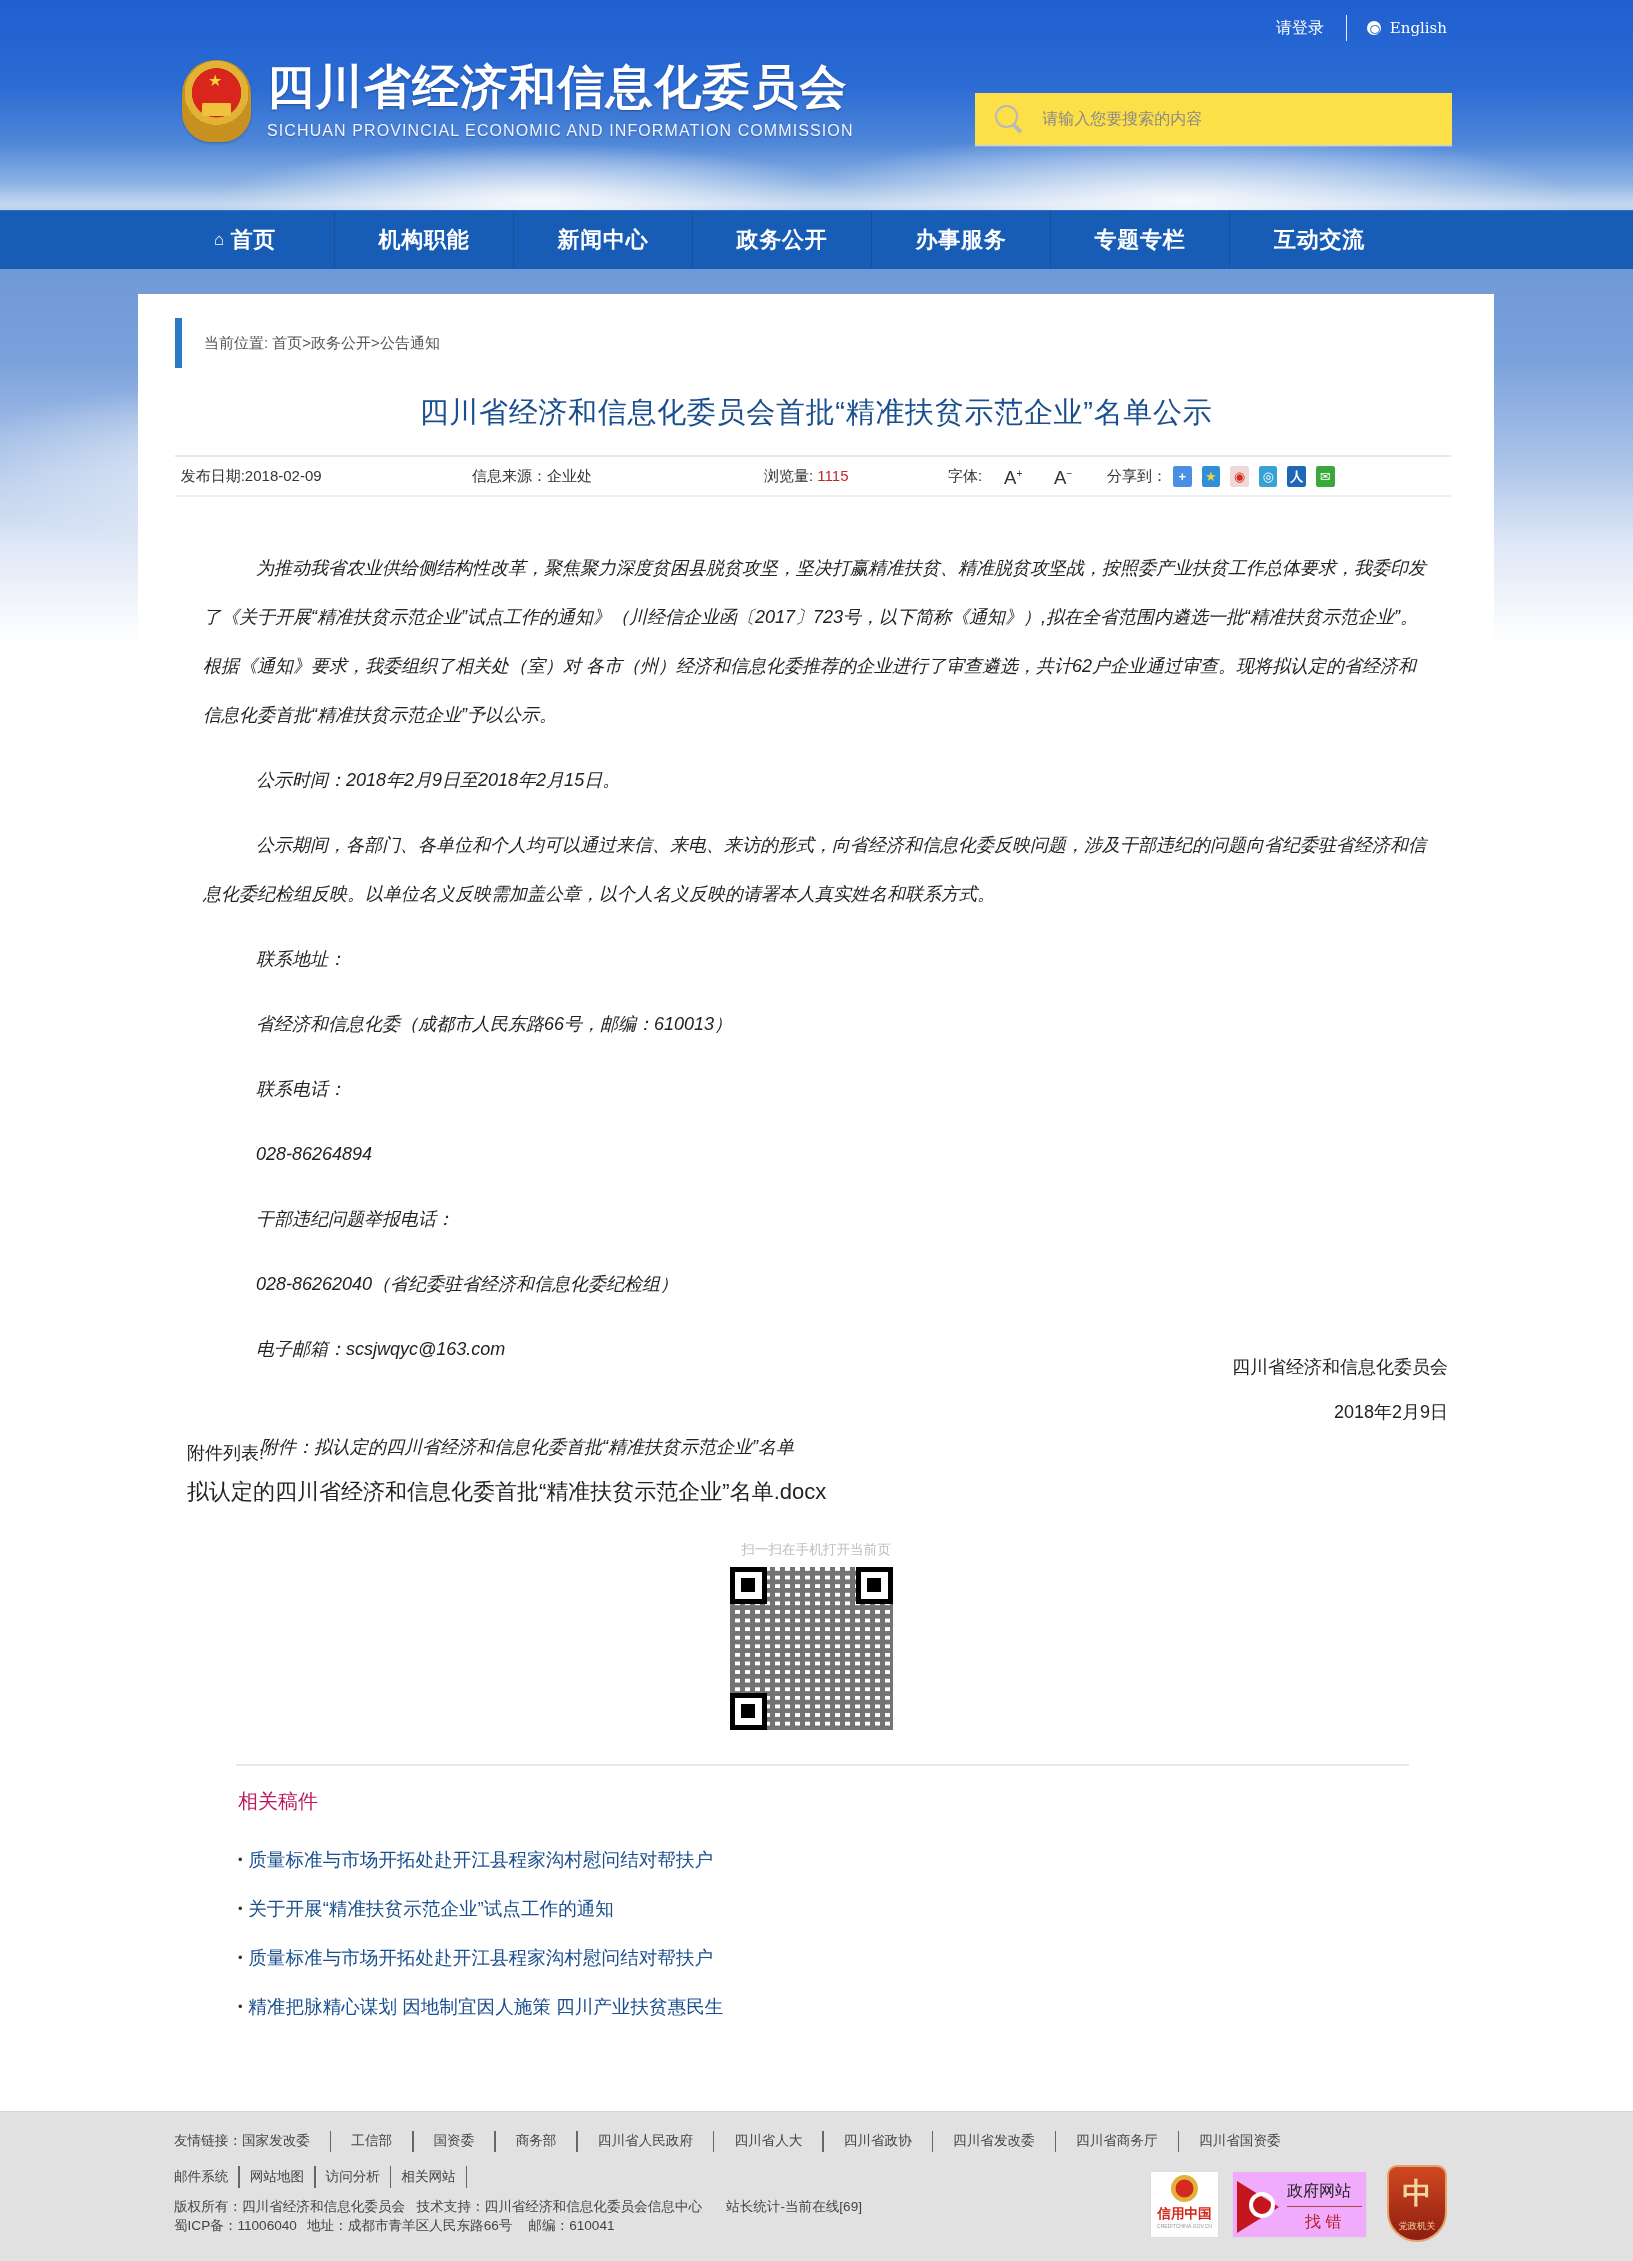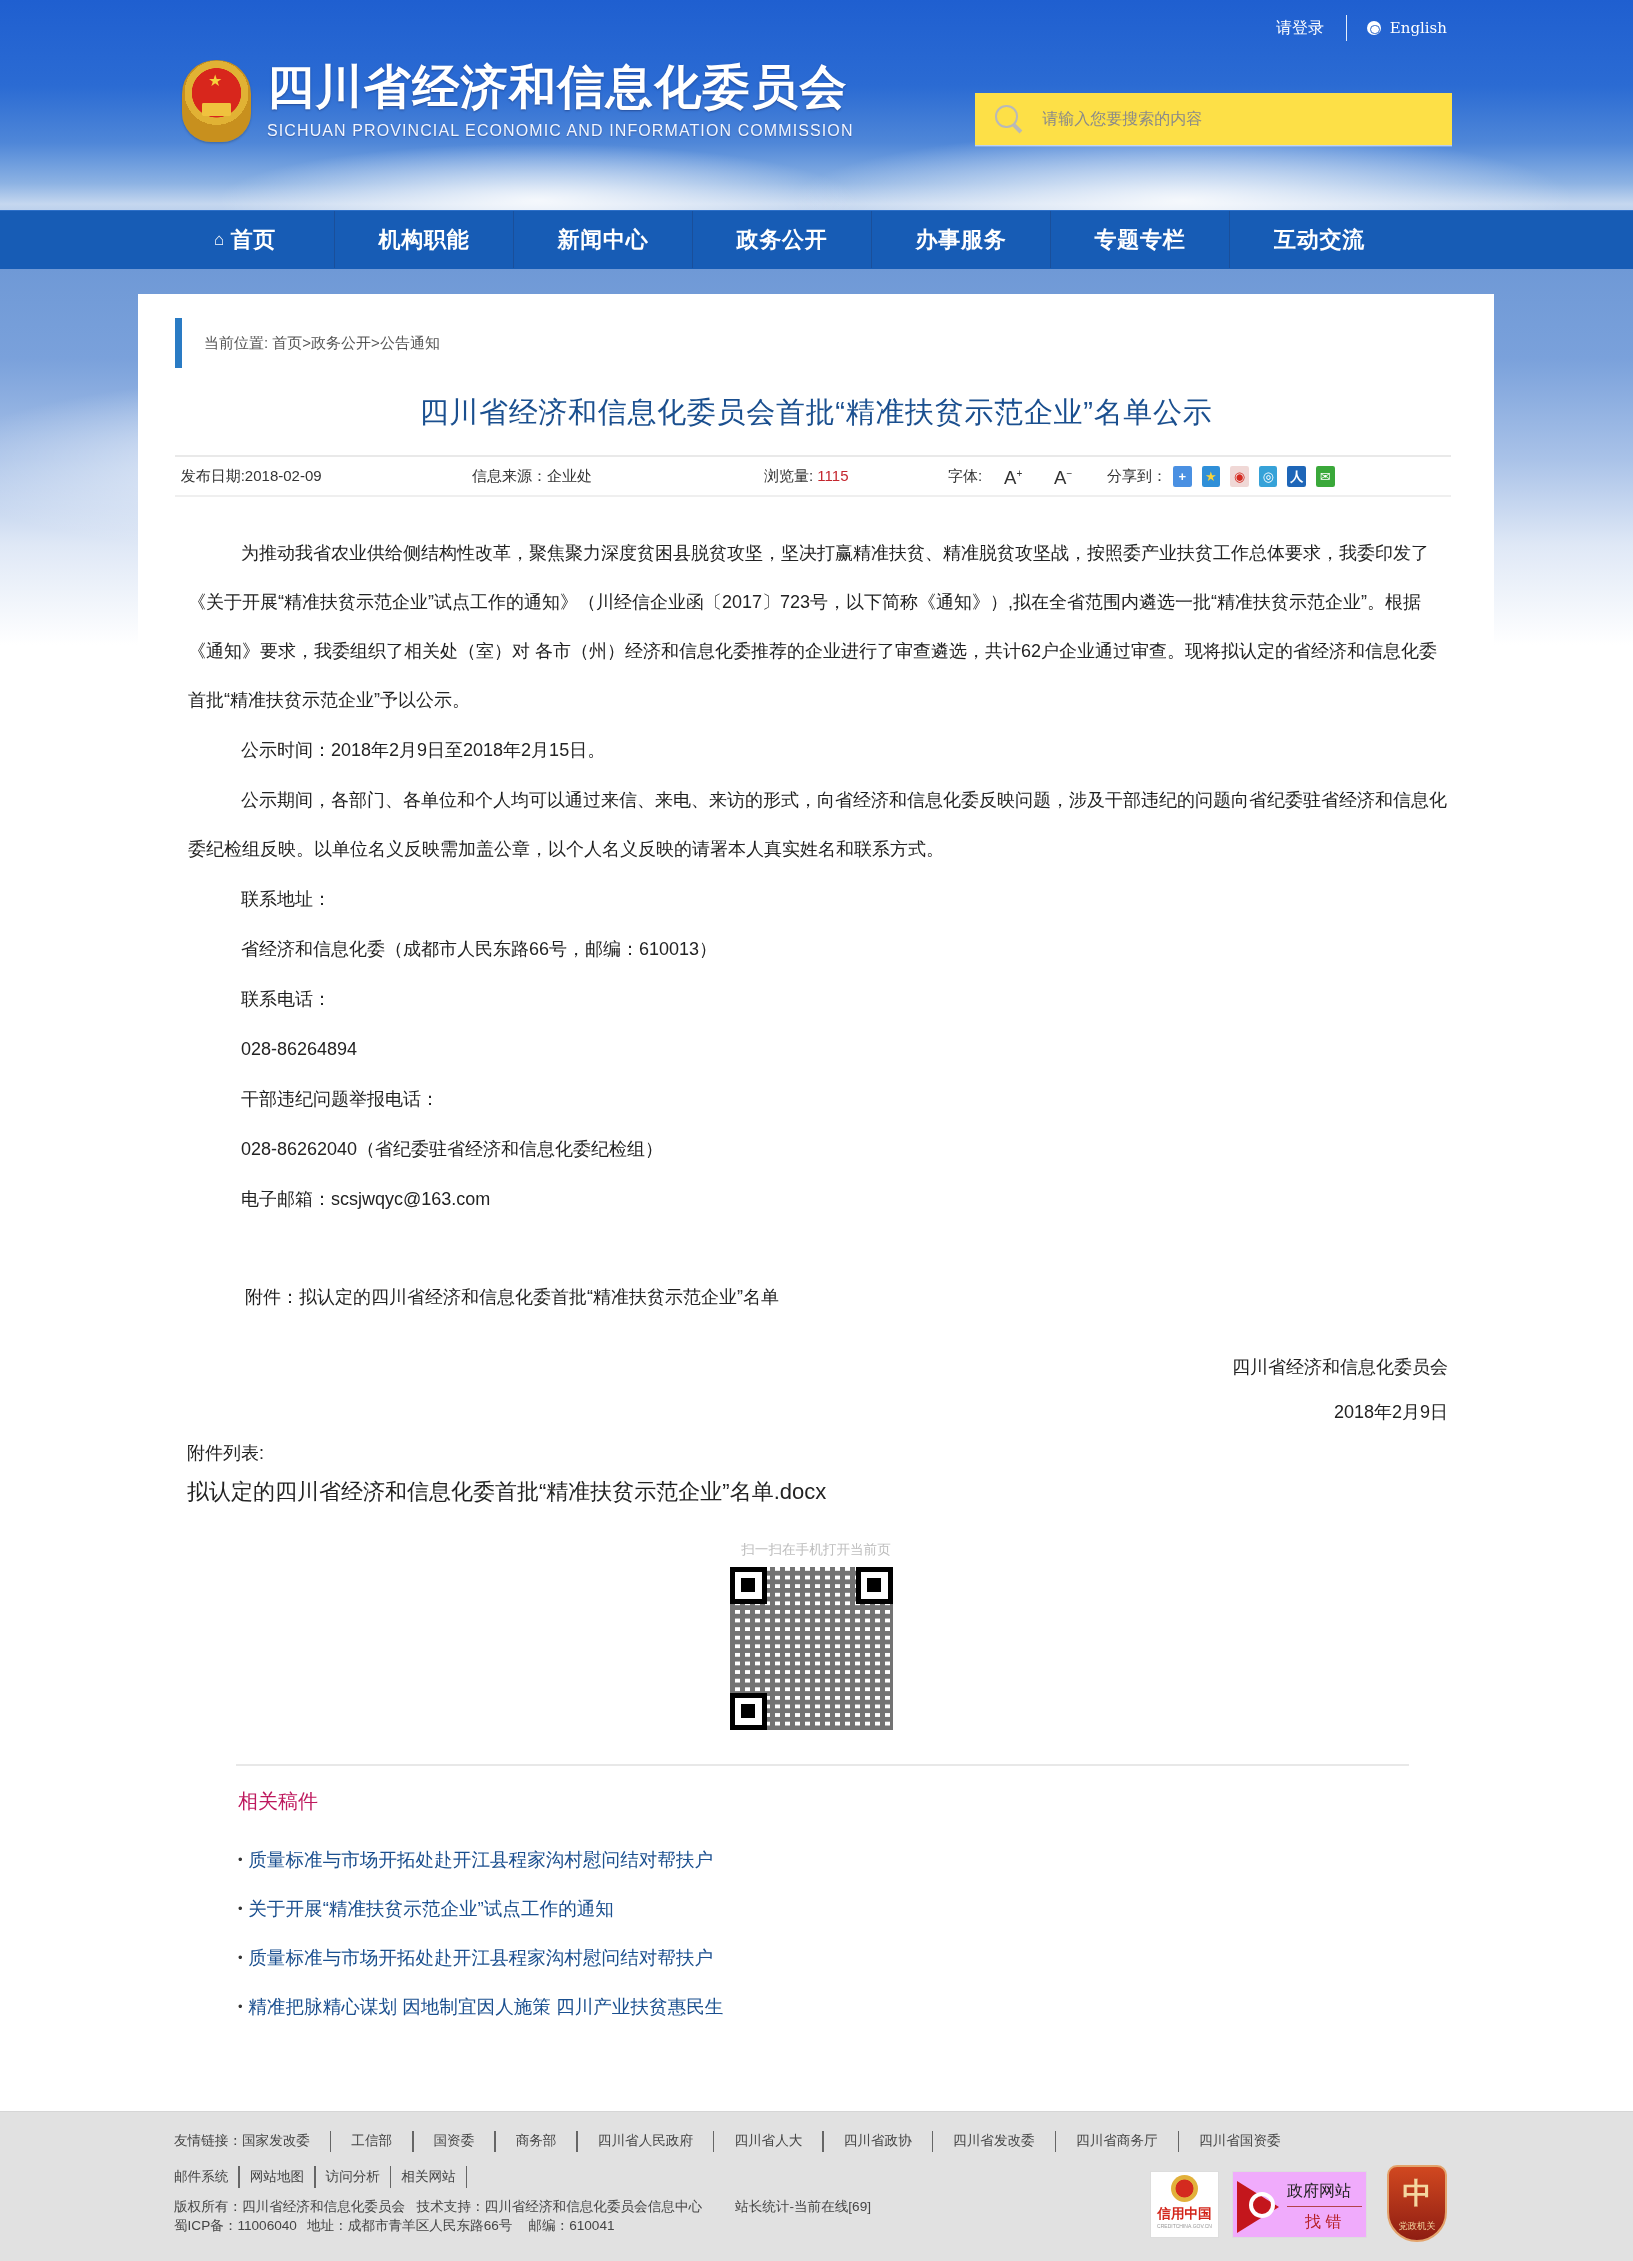--- a/index.html
+++ b/index.html
@@ -123,21 +123,21 @@
   .meta .fontbtn sup { font-size: 10px; }
   .share-icons { position: absolute; top: 8.6px; left: 998px; display: flex; gap: 10px; }
   .share-icons span {
     width: 18.6px; height: 21.5px; border-radius: 2.2px; display: flex; align-items: center; justify-content: center;
     color: #fff; font-size: 13px; font-weight: bold; line-height: 1;
   }
   .body-text {
     position: absolute; left: 49px; top: 234px; width: 1262px;
     font-size: 18px; line-height: 49px; color: #222;
   }
-  .body-text p { margin: 1px; }
+  .body-text p { margin: 16px; font-style: italic; }
   .body-text .indent { text-indent: 53px; }
   .body-text .pad { padding-left: 53px; }
   .sign { position: absolute; right: 46px; text-align: right; font-size: 18px; color: #222; }
   .attach-head { position: absolute; left: 49px; top: 1147px; font-size: 18px; color: #222; }
   .attach-file { position: absolute; left: 49px; top: 1183px; font-size: 22px; color: #222; }
   .qr-label { position: absolute; left: 0; width: 1356px; top: 1247px; text-align: center; font-size: 13.6px; color: #bdbdbd; }
   .qr {
     position: absolute; left: 592px; top: 1273px; width: 163px; height: 163px; background: #fff;
   }
   .qr .finder {
@@ -362,21 +362,21 @@
     <span>网站地图</span>
       <span class="bar short"></span>
     <span>访问分析</span>
       <span class="bar short"></span>
     <span>相关网站</span>
       <span class="bar short"></span>
   </div>
   <div class="row" style="top:86px;">
     <span>版权所有：四川省经济和信息化委员会</span>
     <span style="margin-left:11.5px;">技术支持：四川省经济和信息化委员会信息中心</span>
-    <span style="margin-left:33px;">站长统计-当前在线[69]</span>
+    <span style="margin-left:24px;">站长统计-当前在线[69]</span>
   </div>
   <div class="row" style="top:105px;">
     <span>蜀ICP备：11006040</span>
     <span style="margin-left:10px;">地址：成都市青羊区人民东路66号</span>
     <span style="margin-left:16px;">邮编：610041</span>
   </div>
 
   <div class="badge credit">
     <div class="mini-emblem"></div>
     <div class="txt">信用中国</div>

